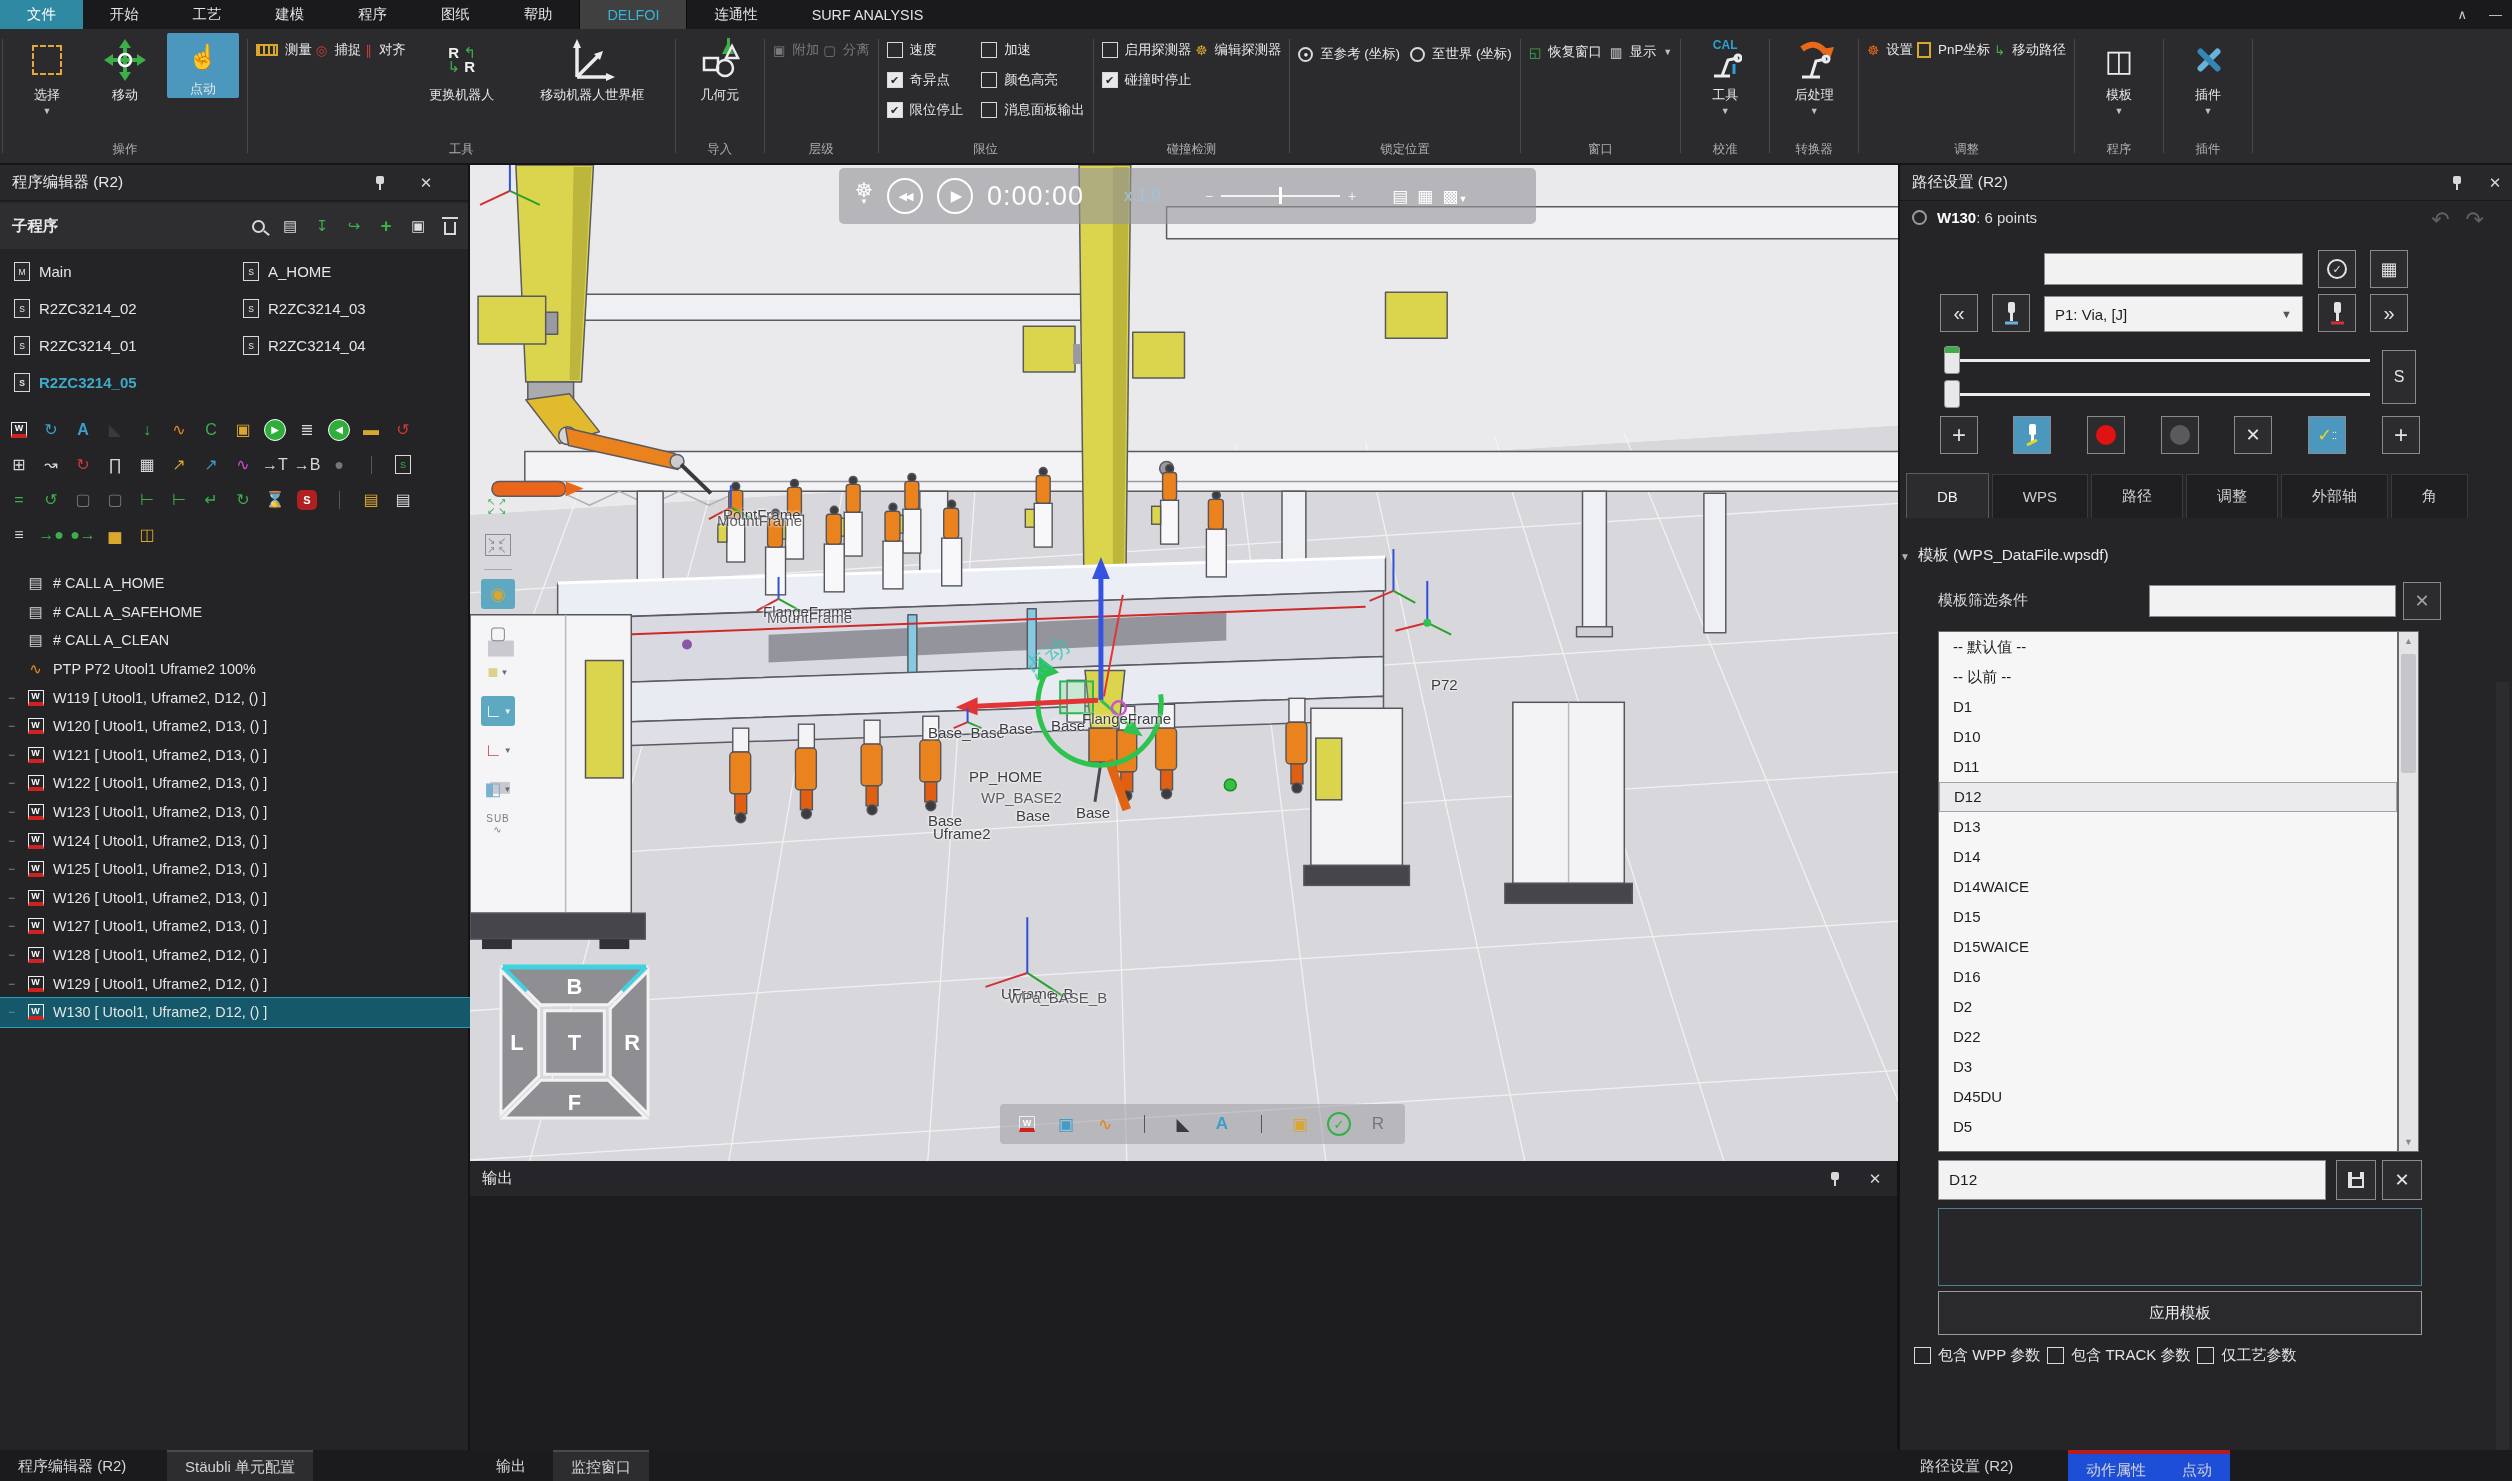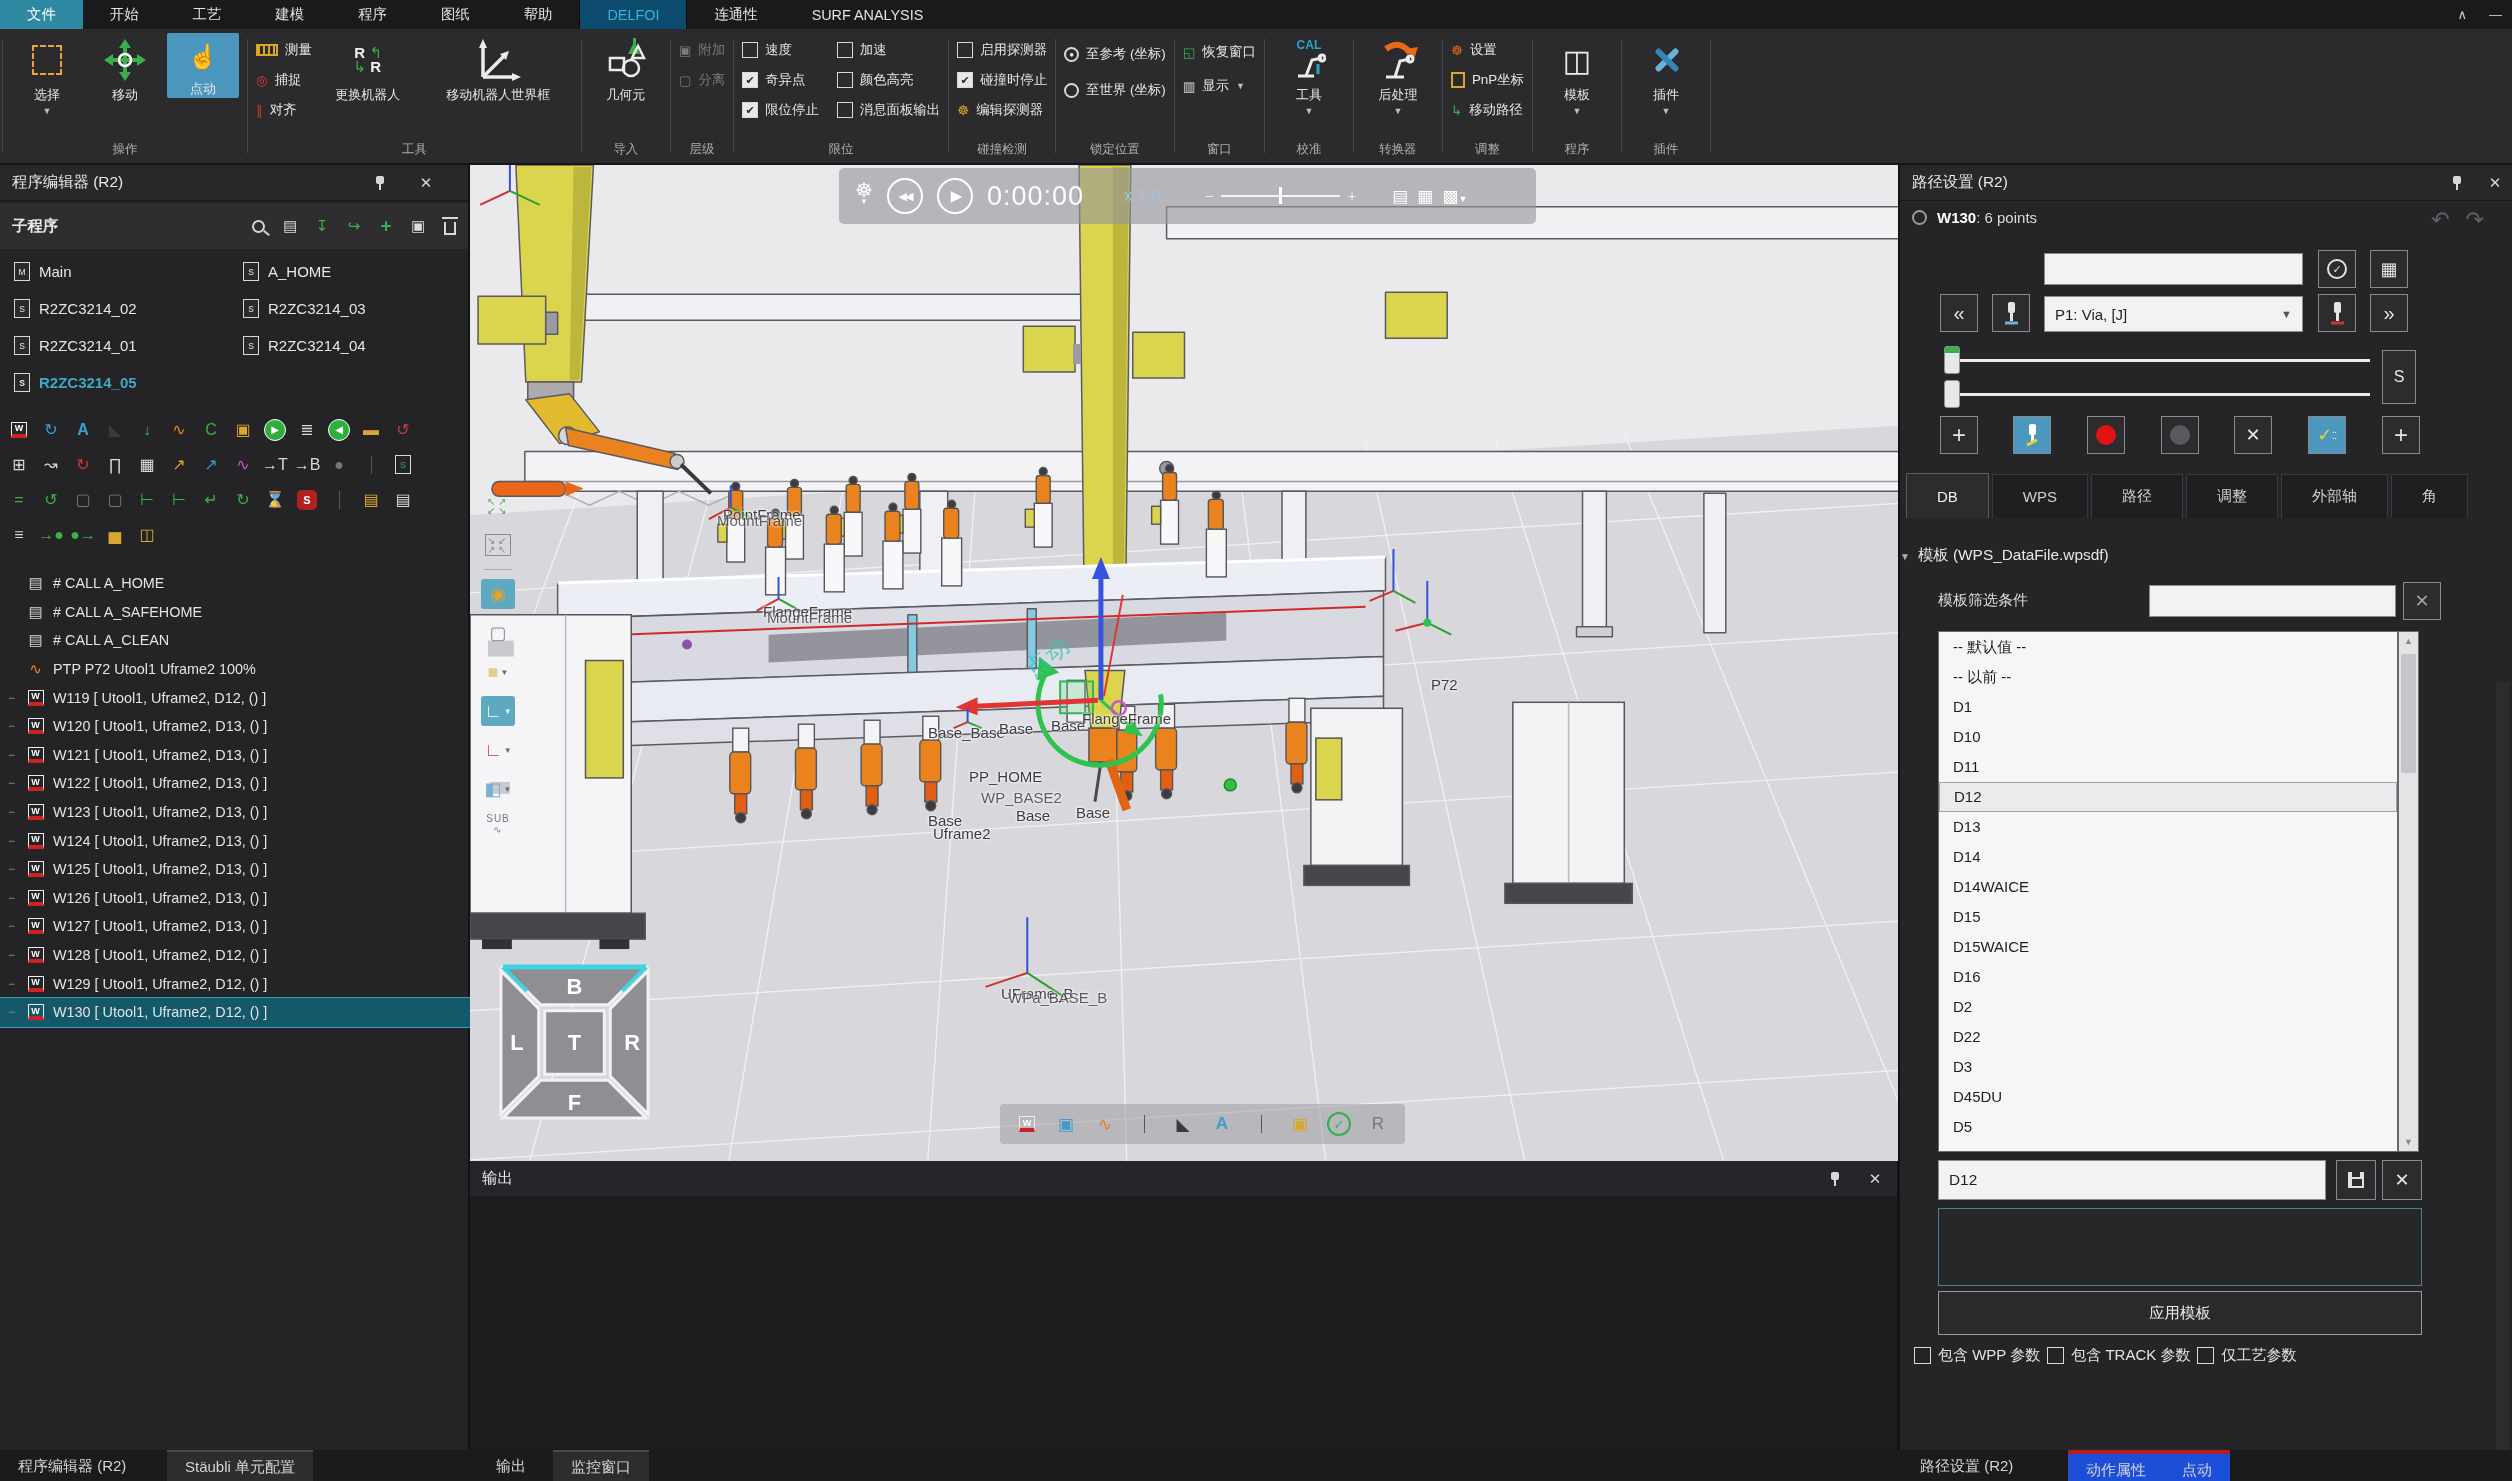--- a/index.html
+++ b/index.html
@@ -5,37 +5,37 @@
   * { margin:0; padding:0; box-sizing:border-box; }
   html,body { width:2512px; height:1482px; overflow:hidden; background:#1b1b1d;
     font-family:"Liberation Sans", sans-serif; }
   #app { position:relative; width:2512px; height:1482px; background:#222225; }
 
   
   .menubar { position:absolute; left:0; top:0; width:2512px; height:29px; background:#1a1a1c;
     display:flex; align-items:stretch; color:#e4e4e6; font-size:14.4px; }
   .m-item { padding:0 27px; display:flex; align-items:center; cursor:default; }
   .m-file { background:#2f89a3; color:#fff; }
-  .m-delfoi { background:#0c4a6e; color:#35b6d9; border-left:1px solid #0b0b0c; border-right:1px solid #0b0b0c; }
+  .m-delfoi { background:#404040; color:#35b6d9; border-left:1px solid #0b0b0c; border-right:1px solid #0b0b0c; }
   .win-ctrl { position:absolute; right:10px; top:0; height:29px; display:flex; gap:22px; align-items:center; color:#cfcfd2; font-size:13px; }
 
   
   .ribbon { position:absolute; left:0; top:29px; width:2512px; height:136px; background:#2b2b2d;
     border-bottom:2px solid #151517; display:flex; align-items:stretch; color:#e6e6e8; }
   .rgroup { display:flex; flex-direction:column; padding:4px 6px 2px 6px; }
   .rgroup-body { flex:1; display:flex; align-items:flex-start; gap:6px; }
   .rgroup-label { text-align:center; color:#aeaeb2; font-size:12.4px; padding:2px 0 3px 0; }
   .rdiv { width:1px; background:#48484c; margin:10px 2px; }
   .rbtn-big { width:72px; display:flex; flex-direction:column; align-items:center; padding-top:4px; gap:3px; font-size:13px; text-align:center; }
   .rbtn-big.wide { width:149px; }
   .rbtn-big.med { width:100px; }
   .rbtn-big .bigico { height:46px; display:flex; align-items:center; justify-content:center; }
   .rbtn-big.active { background:#4b97bd; border-radius:2px; }
   .caret { color:#bfbfc3; font-size:9px; line-height:8px; }
-  .rcol { display:flex; flex-direction:column; justify-content:center; gap:4px; padding-top:4px; }
+  .rcol { display:flex; flex-direction:row; justify-content:center; gap:4px; padding-top:4px; }
   .rbtn-small { display:flex; align-items:center; gap:7px; font-size:13.4px; height:26px; white-space:nowrap; }
   .rbtn-small.dim { color:#7a7a7e; }
   .rcheck { display:flex; align-items:center; gap:7px; height:26px; font-size:13.4px; white-space:nowrap; cursor:default; }
   .cb { width:16px; height:16px; border:1.5px solid #d8d8da; display:inline-flex; align-items:center; justify-content:center;
     font-size:11px; color:#2b2b2d; background:transparent; }
   .cb.checked { background:#e8e8ea; }
   .rb { width:15px; height:15px; border:2px solid #d8d8da; border-radius:50%; display:inline-flex; align-items:center; justify-content:center; font-size:8px; color:#e8e8ea; }
   .logo-wrap { width:117px; display:flex; flex-direction:column; align-items:center; justify-content:center; gap:2px; font-size:13px; line-height:1.25; text-align:center; }
   .ico-select { width:30px; height:30px; border:2px dashed #e8a33d; }
   .ico-hand { width:40px; height:40px; display:flex; align-items:center; justify-content:center; color:#fff; font-size:24px; }

